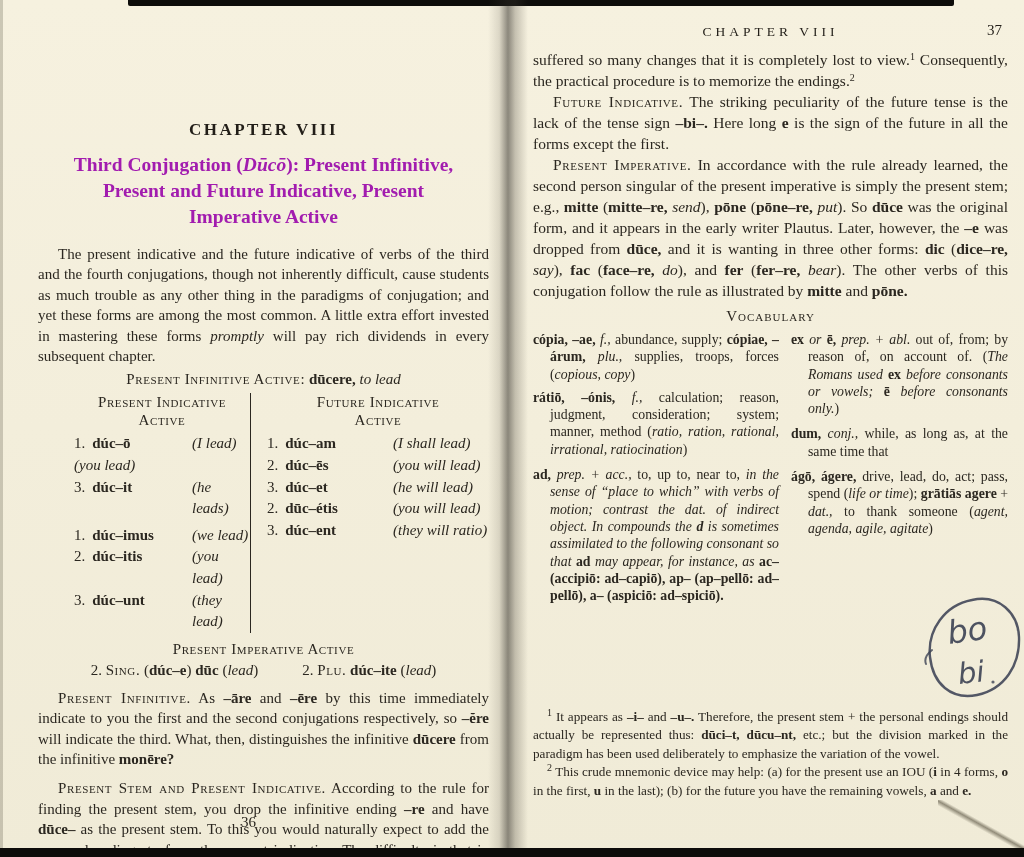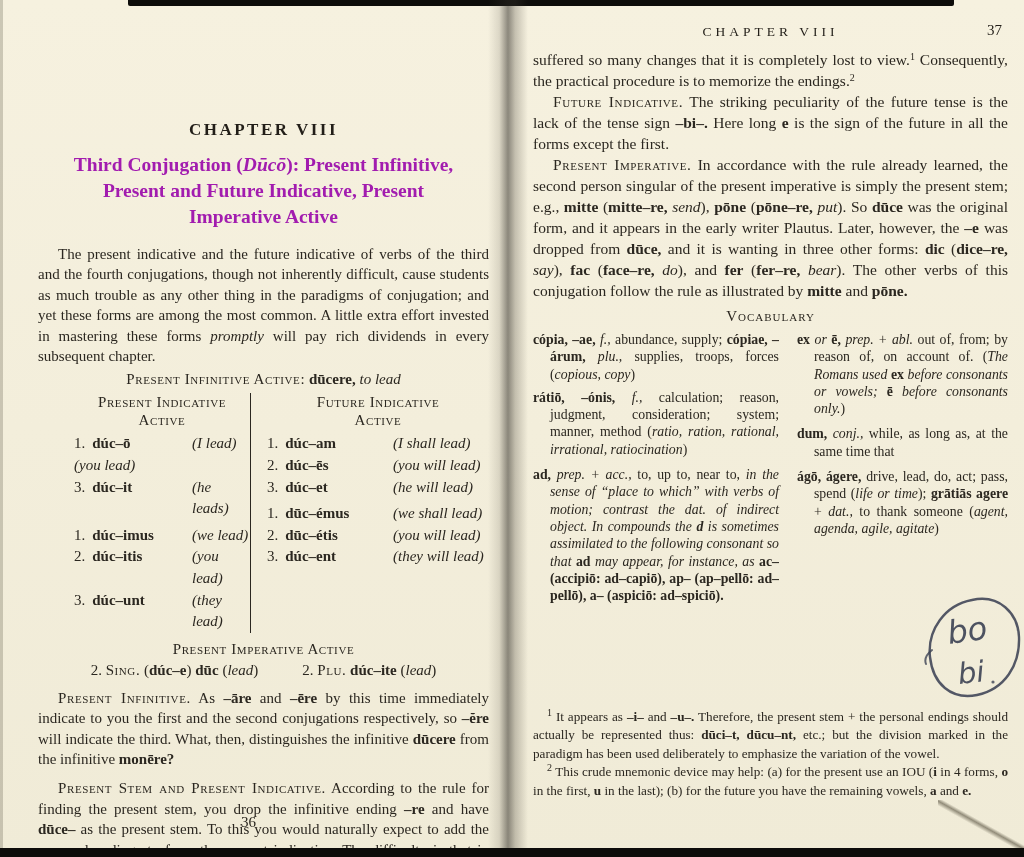--- a/index.html
+++ b/index.html
@@ -48,21 +48,21 @@
   .group-start{margin-top:5px;}
   .imperative-heading{text-align:center;font-variant-caps:small-caps;font-size:15px;letter-spacing:.6px;margin:8px 0 4px;}
   .imperative-line{display:flex;justify-content:center;gap:44px;font-size:15px;margin-bottom:9px;}
   .page-num-left{position:absolute;bottom:26px;left:0;width:100%;text-align:center;font-size:15px;}
 
   
   .running-head{position:relative;text-align:center;font-size:13.5px;letter-spacing:4px;margin-bottom:9px;color:#221e18;}
   .page-num-right{position:absolute;right:6px;top:-2px;font-size:15px;letter-spacing:0;}
   .para-r{font-size:15.5px;line-height:21px;text-align:justify;}
   .vocab-heading{text-align:center;font-variant-caps:small-caps;font-size:15px;letter-spacing:1px;margin:7px 0 6px;}
-  .vocab-cols{display:flex;gap:18px;}
+  .vocab-cols{display:flex;gap:12px;}
   .vcol{font-size:13.8px;line-height:17.3px;text-align:justify;}
   .vcol-left{width:246px;flex:none;}
   .vcol-right{flex:1;}
   .ventry{padding-left:17px;text-indent:-17px;margin-bottom:6px;}
   .mt8{margin-top:8px;}
   .footnotes{position:absolute;left:10px;right:16px;top:708px;font-size:13.2px;line-height:18.4px;text-align:justify;}
   .footnote{text-indent:14px;}
   .annotation{position:absolute;left:400px;top:592px;width:102px;height:114px;}
 </style>
 </head>
@@ -123,31 +123,27 @@
               <span class="trans">(I shall lead)</span>
             </div>
           <div class="row">
               <span class="nf"><span class="rnum">2.</span><span class="form">dúc–ēs</span></span>
               <span class="trans">(you will lead)</span>
             </div>
           <div class="row">
               <span class="nf"><span class="rnum">3.</span><span class="form">dúc–et</span></span>
               <span class="trans">(he will lead)</span>
             </div>
-          <div class="row group-start">
-              <span class="nf"><span class="rnum">1.</span><span class="form">dūc–émus</span></span>
-              <span class="trans">(we shall lead)</span>
-            </div>
           <div class="row">
               <span class="nf"><span class="rnum">2.</span><span class="form">dūc–étis</span></span>
               <span class="trans">(you will lead)</span>
             </div>
           <div class="row">
               <span class="nf"><span class="rnum">3.</span><span class="form">dúc–ent</span></span>
-              <span class="trans">(they will lead)</span>
+              <span class="trans">(they will ratio)</span>
             </div>
         </div>
       </div>
     </div>
 
     <div class="imperative-heading">Present Imperative Active</div>
     <div class="imperative-line">
       <span><span>2. </span><span class="sc">Sing.</span><span> (</span><span class="b">dúc–e</span><span>) </span><span class="b">dūc</span><span> (</span><span class="i">lead</span><span>)</span></span>
       <span><span>2. </span><span class="sc">Plu.</span><span> </span><span class="b">dúc–ite</span><span> (</span><span class="i">lead</span><span>)</span></span>
     </div>

